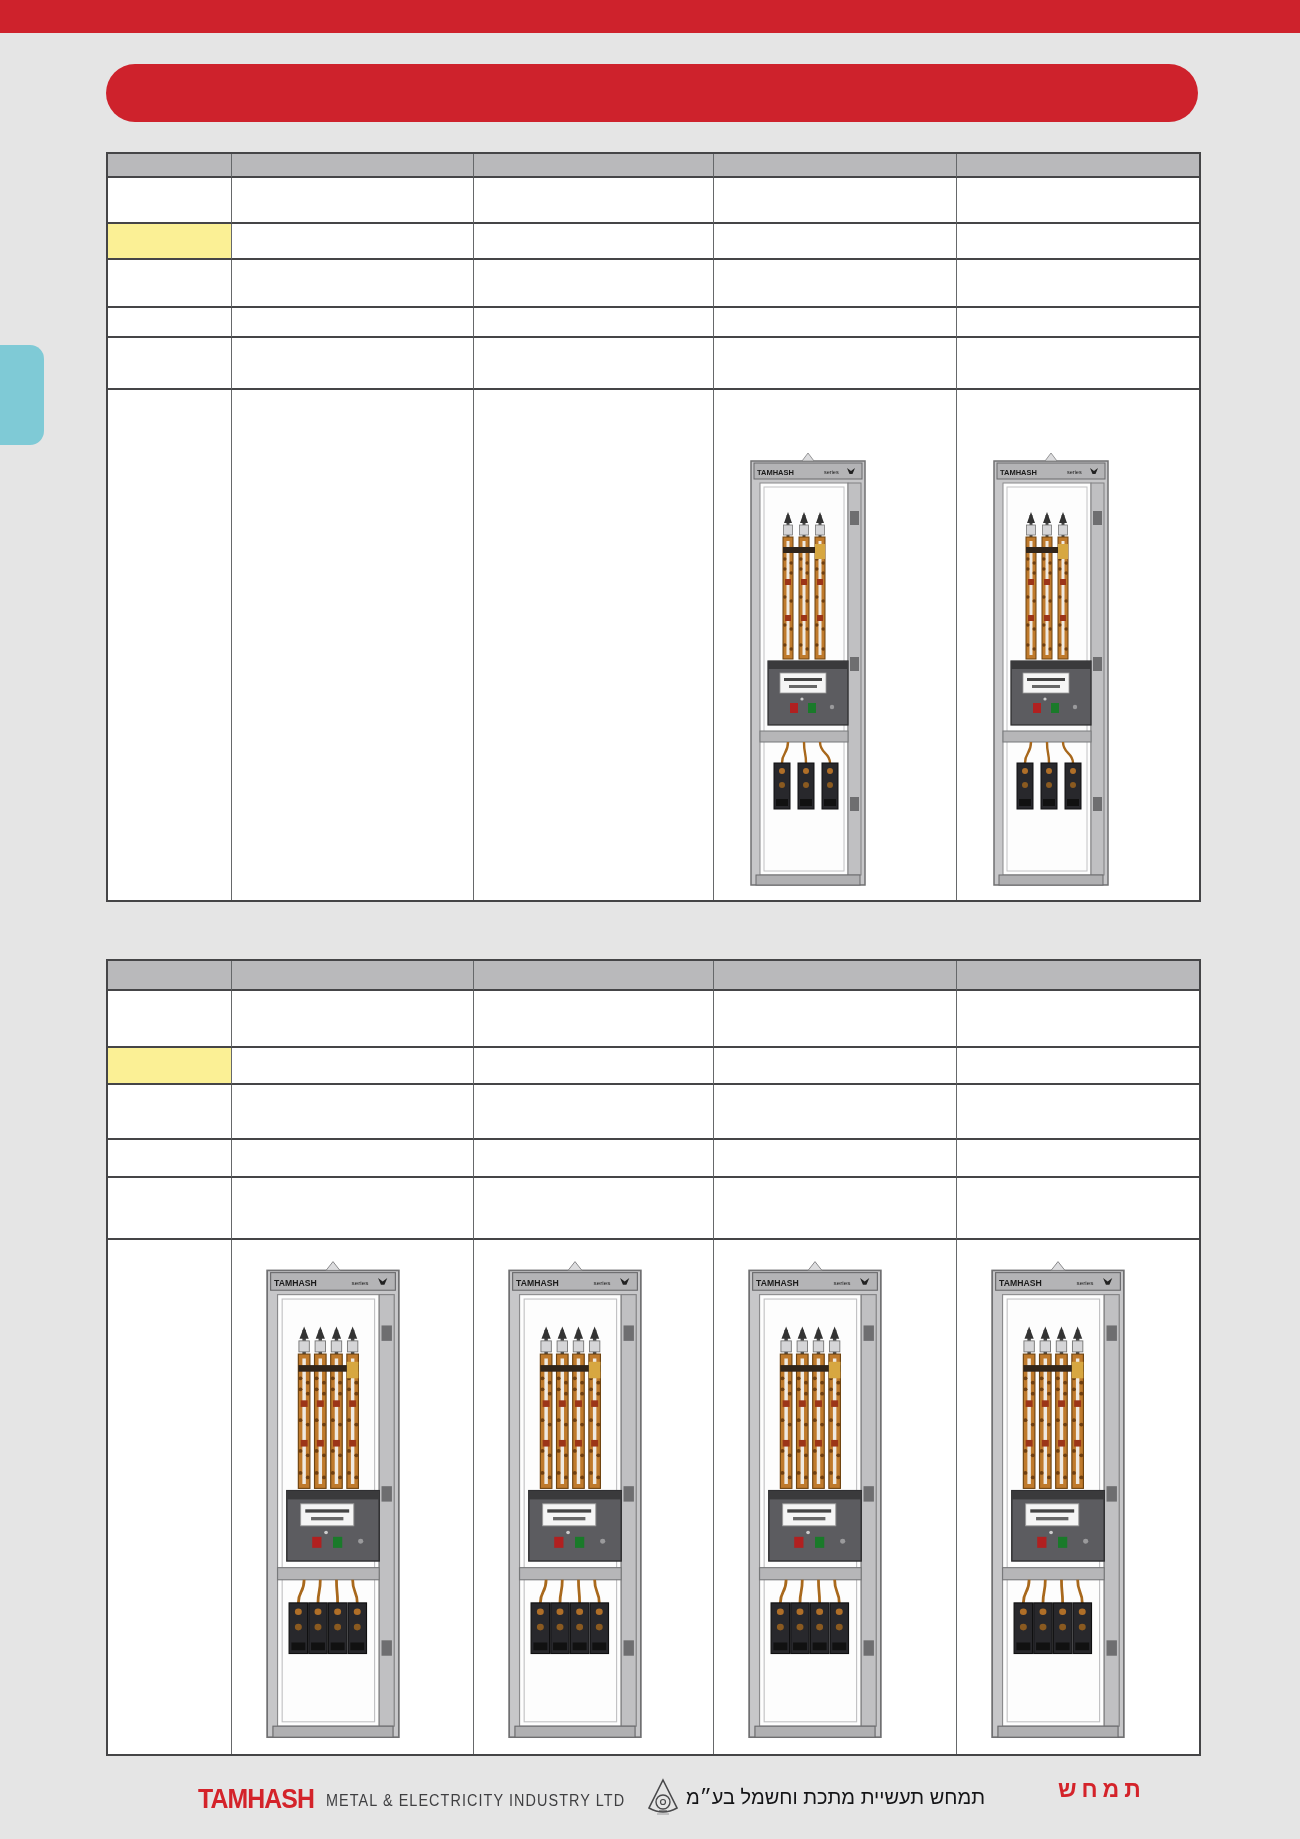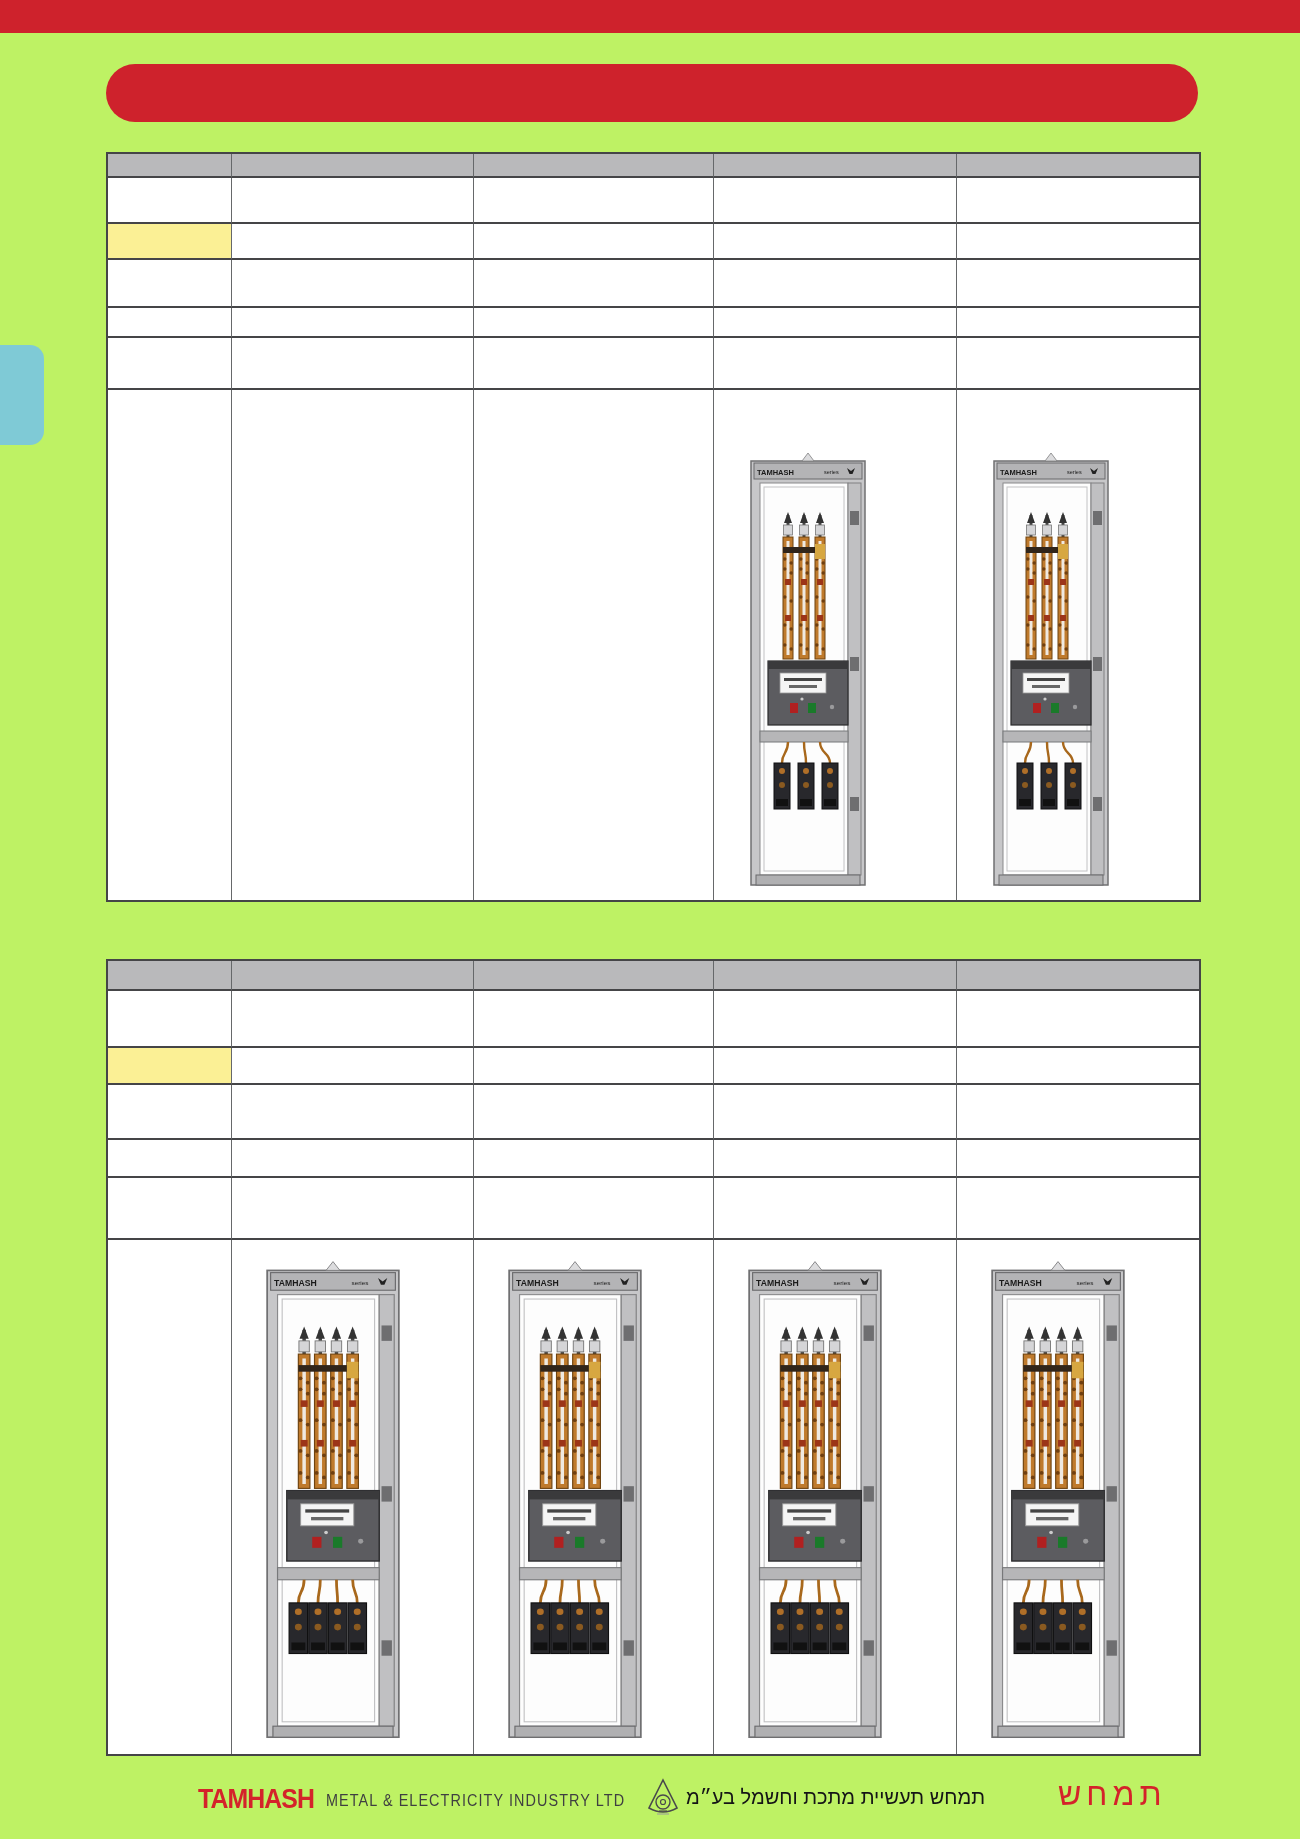--- a/index.html
+++ b/index.html
@@ -1,16 +1,16 @@
 <!DOCTYPE html>
 <html style="--accent-red: #ce222c; --logo-red: #d4232a; --header-gray: #b9b9bb; --highlight-yellow: #fbf095; --tab-blue: #7fcad6;"><head>
 <meta charset="utf-8">
 <style>
   html,body{margin:0;padding:0;background:#ffffff;}
-  #page{position:relative;width:1300px;height:1839px;background:#bef264;overflow:hidden;
+  #page{position:relative;width:1300px;height:1839px;background:#e5e5e5;overflow:hidden;
         font-family:"Liberation Sans", sans-serif;}
 
   .top-strip{position:absolute;left:0;top:0;width:1300px;height:33px;background:var(--accent-red);}
   .banner{position:absolute;left:106px;top:64px;width:1092px;height:58px;border-radius:29px;
           background:var(--accent-red);}
   .side-tab{position:absolute;left:0;top:345px;width:44px;height:100px;background:var(--tab-blue);
             border-radius:0 14px 14px 0;}
 
   .spec-table{position:absolute;display:grid;border:2px solid #454547;background:#fff;box-sizing:border-box;}
   .cell{border-right:1px solid #66686a;border-bottom:2px solid #454547;background:#fff;box-sizing:border-box;}
@@ -22,21 +22,21 @@
   .cabinet{position:absolute;}
 
   .footer{position:absolute;left:0;top:1770px;width:1300px;height:60px;}
   .logo-en{position:absolute;left:198px;top:14px;font-size:27px;font-weight:bold;
            color:var(--logo-red);letter-spacing:-1px;transform:scaleX(0.92);transform-origin:left;}
   .company-en{position:absolute;left:326px;top:22px;font-size:16px;color:#3f3f41;
               letter-spacing:1.2px;transform:scaleX(0.9);transform-origin:left;white-space:nowrap;}
   .emblem{position:absolute;left:645px;top:8px;}
   .company-he{position:absolute;left:690px;top:16px;width:295px;text-align:center;direction:rtl;
               font-size:20px;color:#141416;white-space:nowrap;}
-  .logo-he{position:absolute;left:1058px;top:6px;font-size:32px;font-weight:normal;
+  .logo-he{position:absolute;left:1058px;top:6px;font-size:23px;font-weight:bold;
            color:var(--logo-red);letter-spacing:5px;direction:rtl;}
 </style>
 </head>
 <body>
 
 <div id="page">
 
   <div class="top-strip"></div>
   <div class="banner"></div>
   <div class="side-tab"></div>

